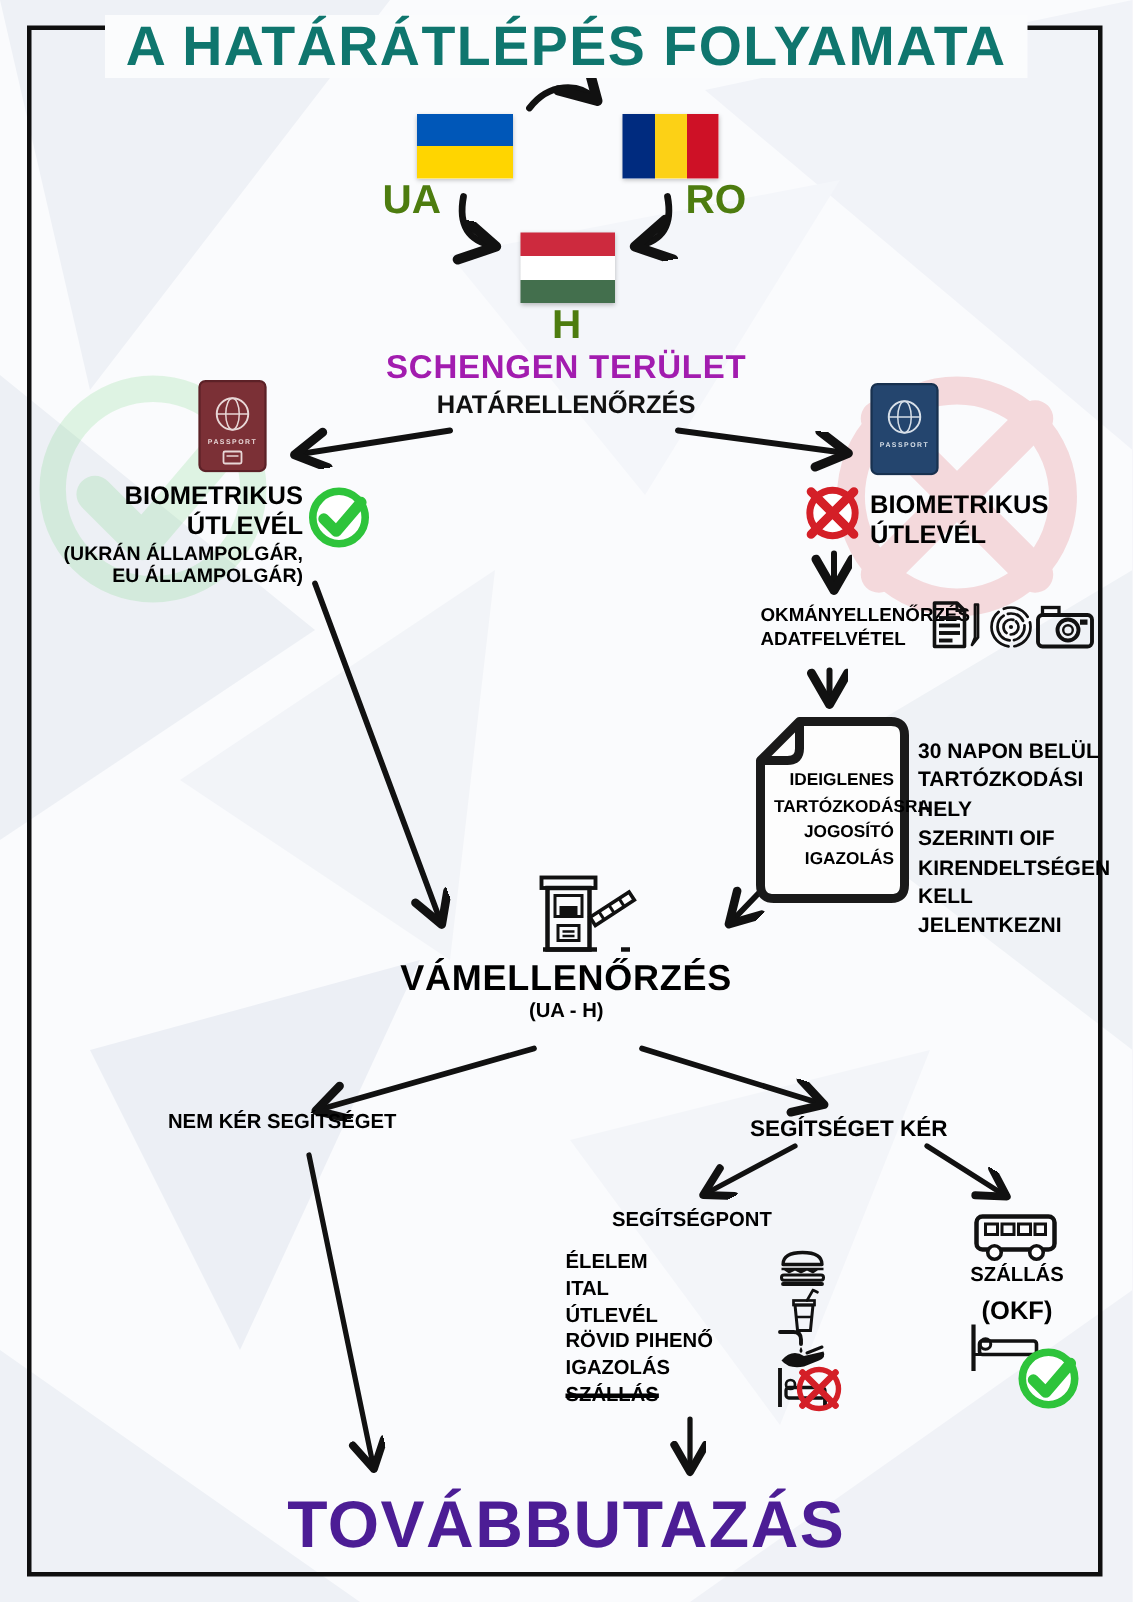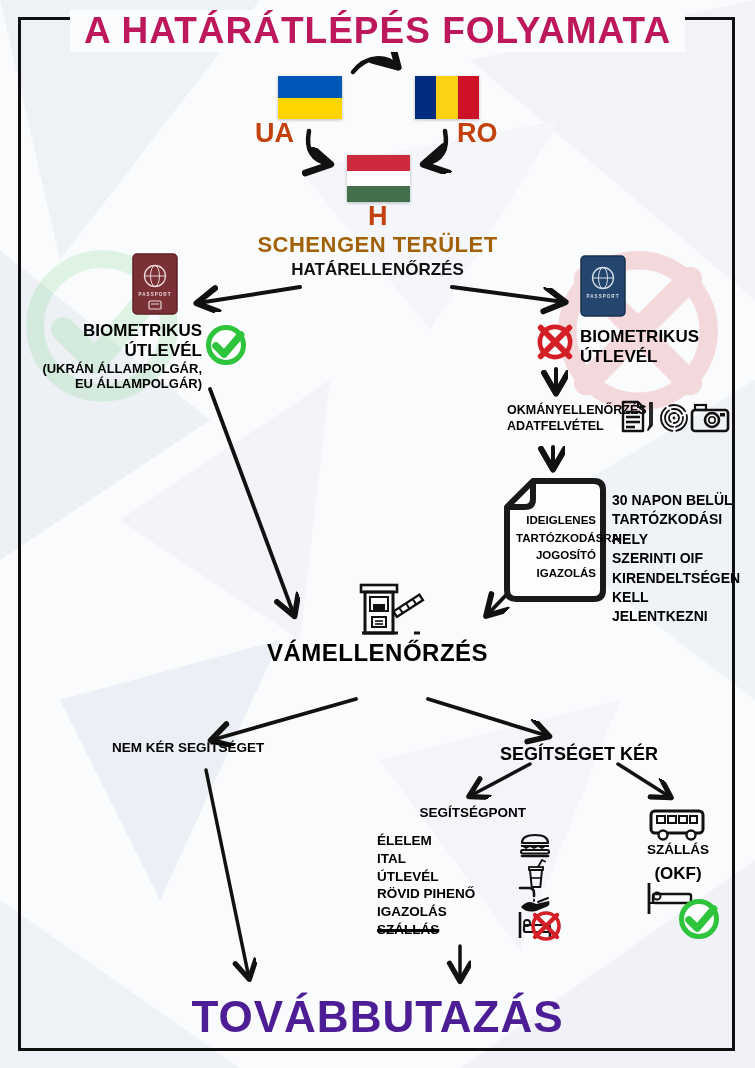--- a/index.html
+++ b/index.html
@@ -4,42 +4,42 @@
 <style>
   html,body{margin:0;padding:0;}
   body{font-family:"Liberation Sans", sans-serif; background:#eef0f4;}
   .page{position:relative;width:755px;height:1068px;background:#fafbfd;overflow:hidden;}
   .poly{position:absolute;z-index:0;}
   .frame{position:absolute;left:18px;top:17px;width:711px;height:1028px;border:3px solid #0f0f0f;z-index:1;}
   .wm{position:absolute;z-index:1;}
   .arrows{position:absolute;left:0;top:0;z-index:2;}
   .el{position:absolute;z-index:3;}
   .ctr{left:0;width:755px;text-align:center;}
-  .title{top:10px;z-index:5;font-weight:bold;font-size:37px;letter-spacing:1px;color:#be185d;}
+  .title{top:10px;z-index:5;font-weight:bold;font-size:37px;letter-spacing:1px;color:#0f766e;}
   .title .patch{background:#fbfcfd;padding:0 14px;display:inline-block;}
   .footer{top:992px;font-weight:bold;font-size:44px;letter-spacing:1px;color:#4c1d95;}
   .flag{box-shadow:0 1px 3px rgba(0,0,0,.25);}
   .flag-ua{left:278px;top:76px;width:64px;height:43px;background:linear-gradient(#0057b8 50%,#ffd500 50%);}
   .flag-ro{left:415px;top:76px;width:64px;height:43px;background:linear-gradient(90deg,#002b7f 33.4%,#fcd116 33.4%,#fcd116 66.7%,#ce1126 66.7%);}
   .flag-hu{left:347px;top:155px;width:63px;height:47px;background:linear-gradient(#cd2a3e 33.4%,#ffffff 33.4%,#ffffff 66.7%,#436f4d 66.7%);}
-  .cc{font-weight:bold;font-size:27px;color:#c2410c;}
-  .h1b{font-weight:bold;font-size:22px;color:#a16207;letter-spacing:.5px;}
+  .cc{font-weight:bold;font-size:27px;color:#4d7c0f;}
+  .h1b{font-weight:bold;font-size:22px;color:#a21caf;letter-spacing:.5px;}
   .h2b{font-weight:bold;font-size:17px;color:#111;}
   .bio-left{left:28px;top:321px;width:174px;text-align:right;}
   .bio-left .t{font-size:17px;font-weight:bold;}
   .bio-left .s{font-size:13px;font-weight:bold;}
   .bio-right{left:580px;top:327px;width:160px;text-align:left;font-size:17px;font-weight:bold;}
   .okm{left:507px;top:402px;width:118px;font-size:12.5px;font-weight:bold;line-height:16px;}
   .bigdoc-text{left:516px;top:512px;width:80px;text-align:right;font-size:11.5px;font-weight:bold;line-height:17.5px;}
   .note{left:612px;top:491px;width:130px;font-size:14px;font-weight:bold;line-height:19.4px;}
   .vam1{top:639px;font-weight:bold;font-size:24px;letter-spacing:.5px;}
   .vam2{top:666px;font-weight:bold;font-size:13.5px;}
   .nemker{left:112px;top:740px;font-size:13.5px;font-weight:bold;}
-  .segker{left:500px;top:744px;font-size:18px;font-weight:bold;}
-  .segpont{left:394px;top:805px;width:132px;text-align:right;font-size:13.5px;font-weight:bold;}
+  .segker{left:500px;top:744px;font-size:15px;font-weight:bold;}
+  .segpont{left:408px;top:805px;width:132px;text-align:left;font-size:13.5px;font-weight:bold;}
   .helplist{left:377px;top:832px;width:162px;text-align:left;font-size:13.5px;font-weight:bold;line-height:17.8px;}
   .struck{text-decoration:line-through;text-decoration-thickness:2.5px;}
   .szallas{left:640px;top:842px;width:76px;text-align:center;font-size:13.5px;font-weight:bold;}
   .okf{left:640px;top:864px;width:76px;text-align:center;font-size:17px;font-weight:bold;}
   svg{display:block;}
 </style>
 </head>
 <body>
 
 <div class="page">
@@ -197,20 +197,21 @@
     <g transform="rotate(-33 41 31)">
       <rect x="41" y="28" width="31" height="6.5" fill="#fff" stroke="#111" stroke-width="2.4"></rect>
       <line x1="48" y1="28" x2="48" y2="34.5" stroke="#111" stroke-width="2"></line>
       <line x1="56" y1="28" x2="56" y2="34.5" stroke="#111" stroke-width="2"></line>
       <line x1="64" y1="28" x2="64" y2="34.5" stroke="#111" stroke-width="2"></line>
     </g>
     <line x1="8" y1="50" x2="44" y2="50" stroke="#111" stroke-width="3"></line>
     <line x1="60" y1="50" x2="66" y2="50" stroke="#111" stroke-width="3"></line>
   </svg>
   <div class="el ctr vam1">VÁMELLENŐRZÉS</div>
+  <div class="el ctr vam2">(UA - H)</div>
 
   <div class="el nemker">NEM KÉR SEGÍTSÉGET</div>
   <div class="el segker">SEGÍTSÉGET KÉR</div>
 
   <div class="el segpont">SEGÍTSÉGPONT</div>
   <div class="el helplist">
     <div>ÉLELEM</div>
     <div>ITAL</div>
     <div>ÚTLEVÉL</div>
     <div>RÖVID PIHENŐ</div>

